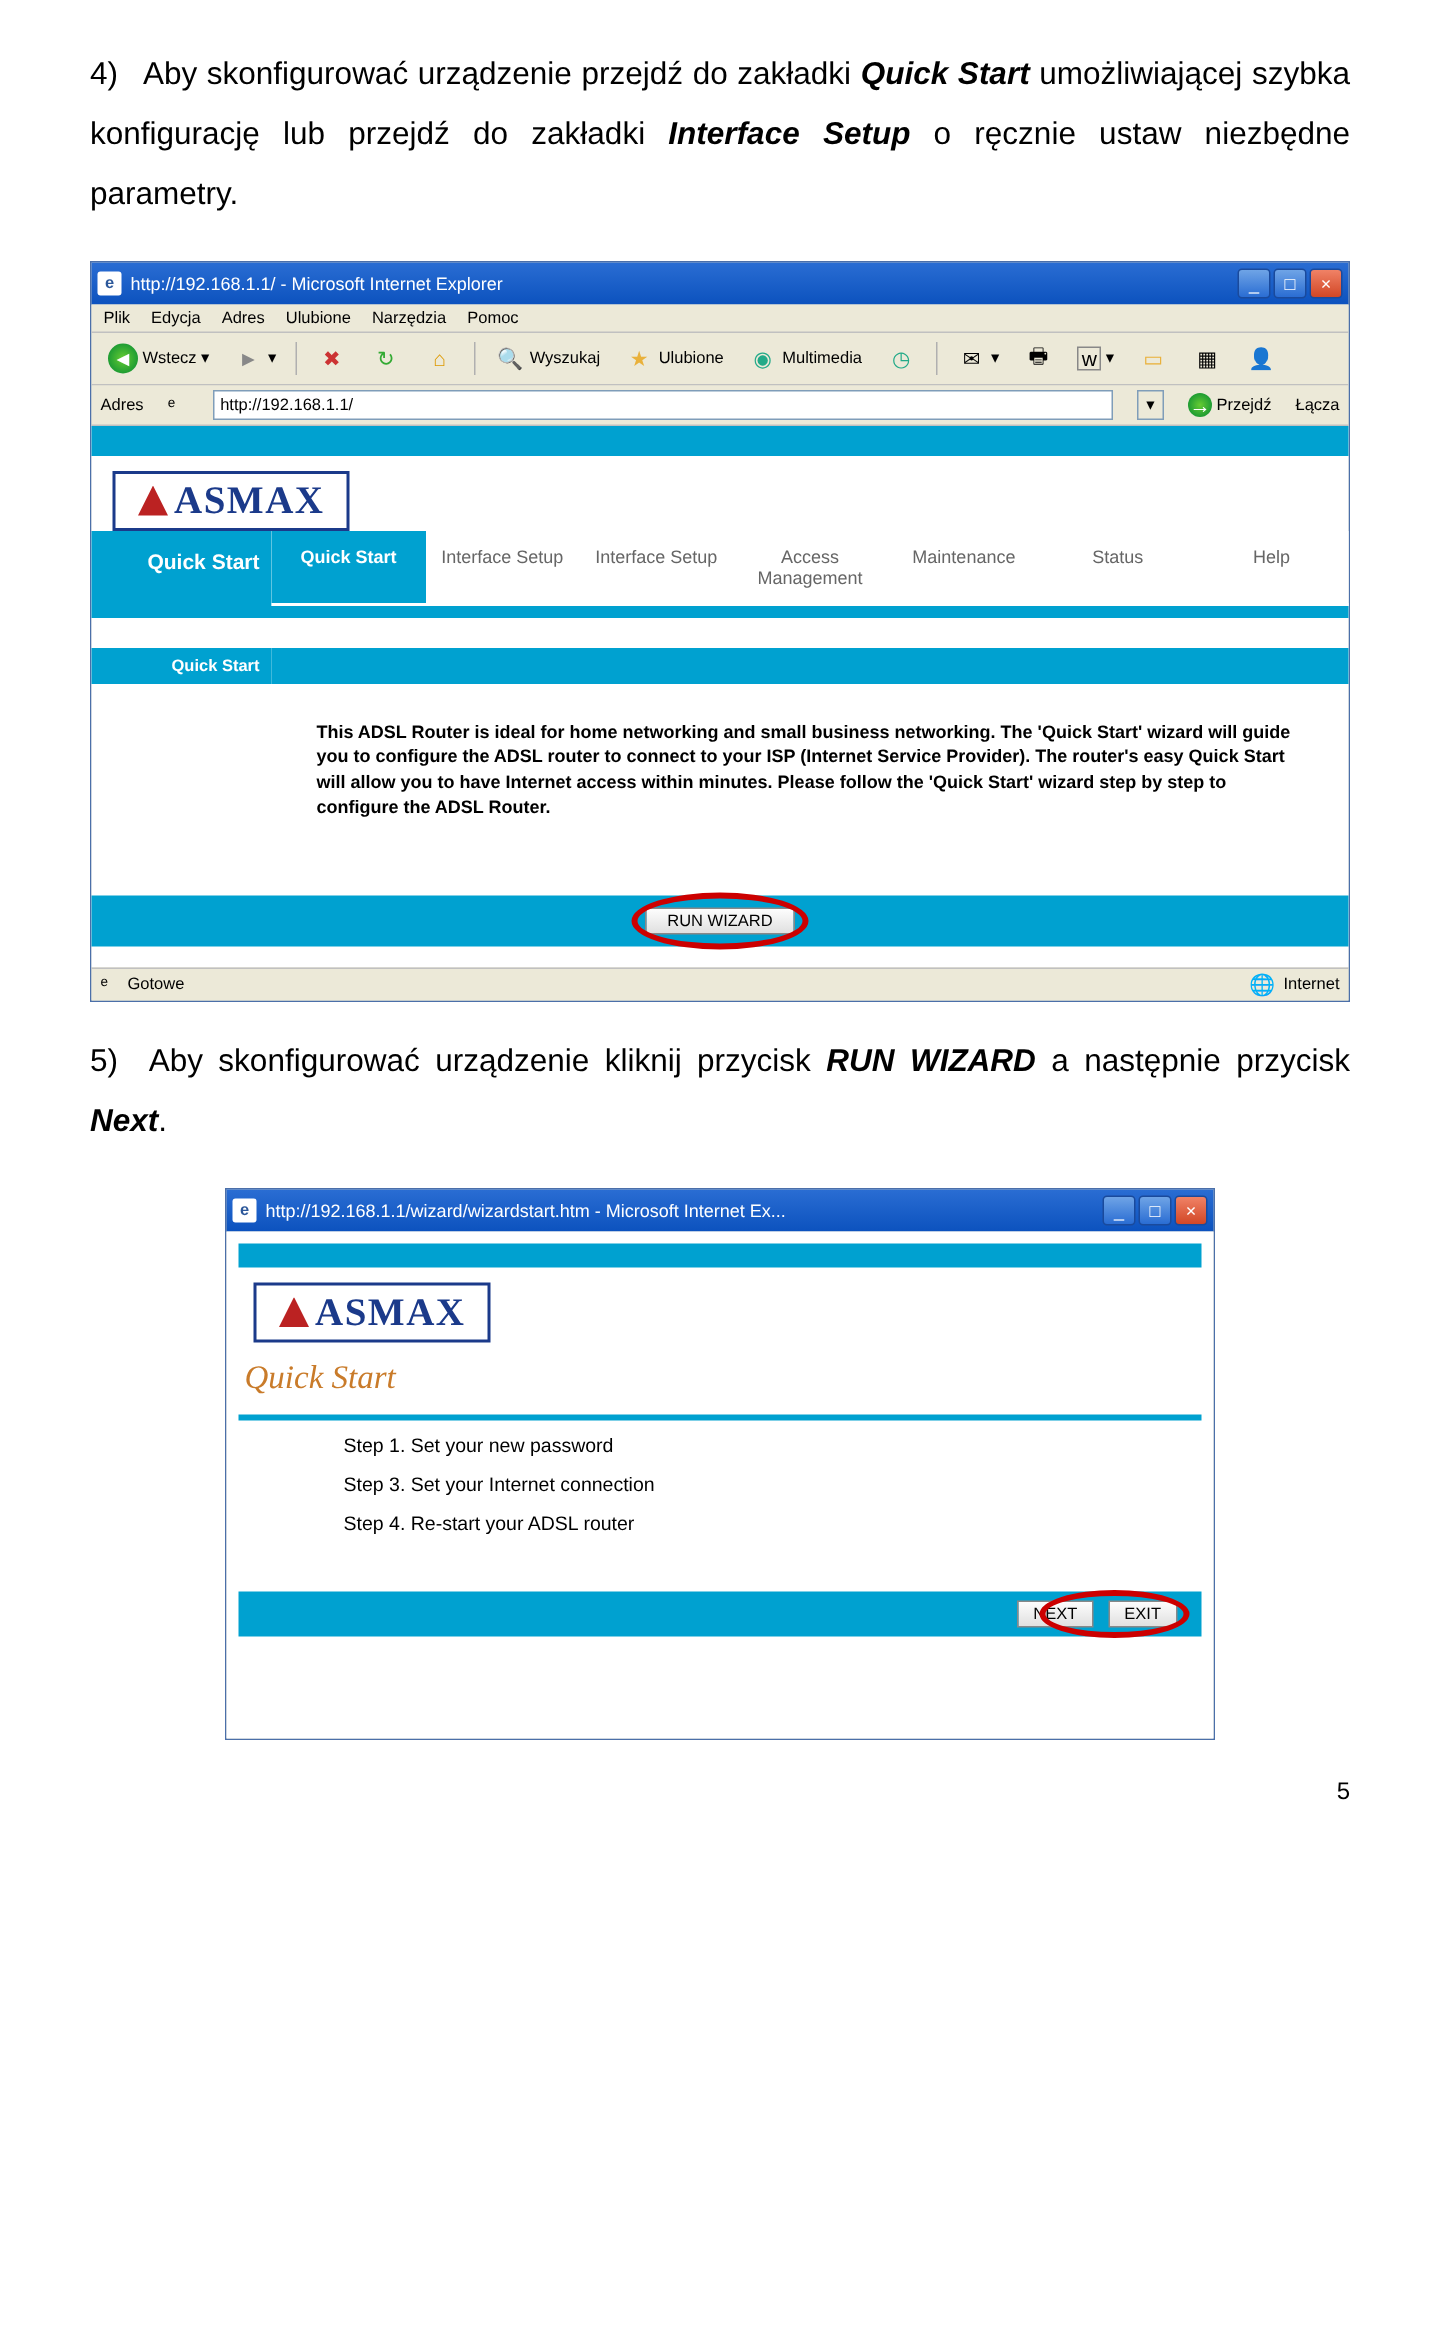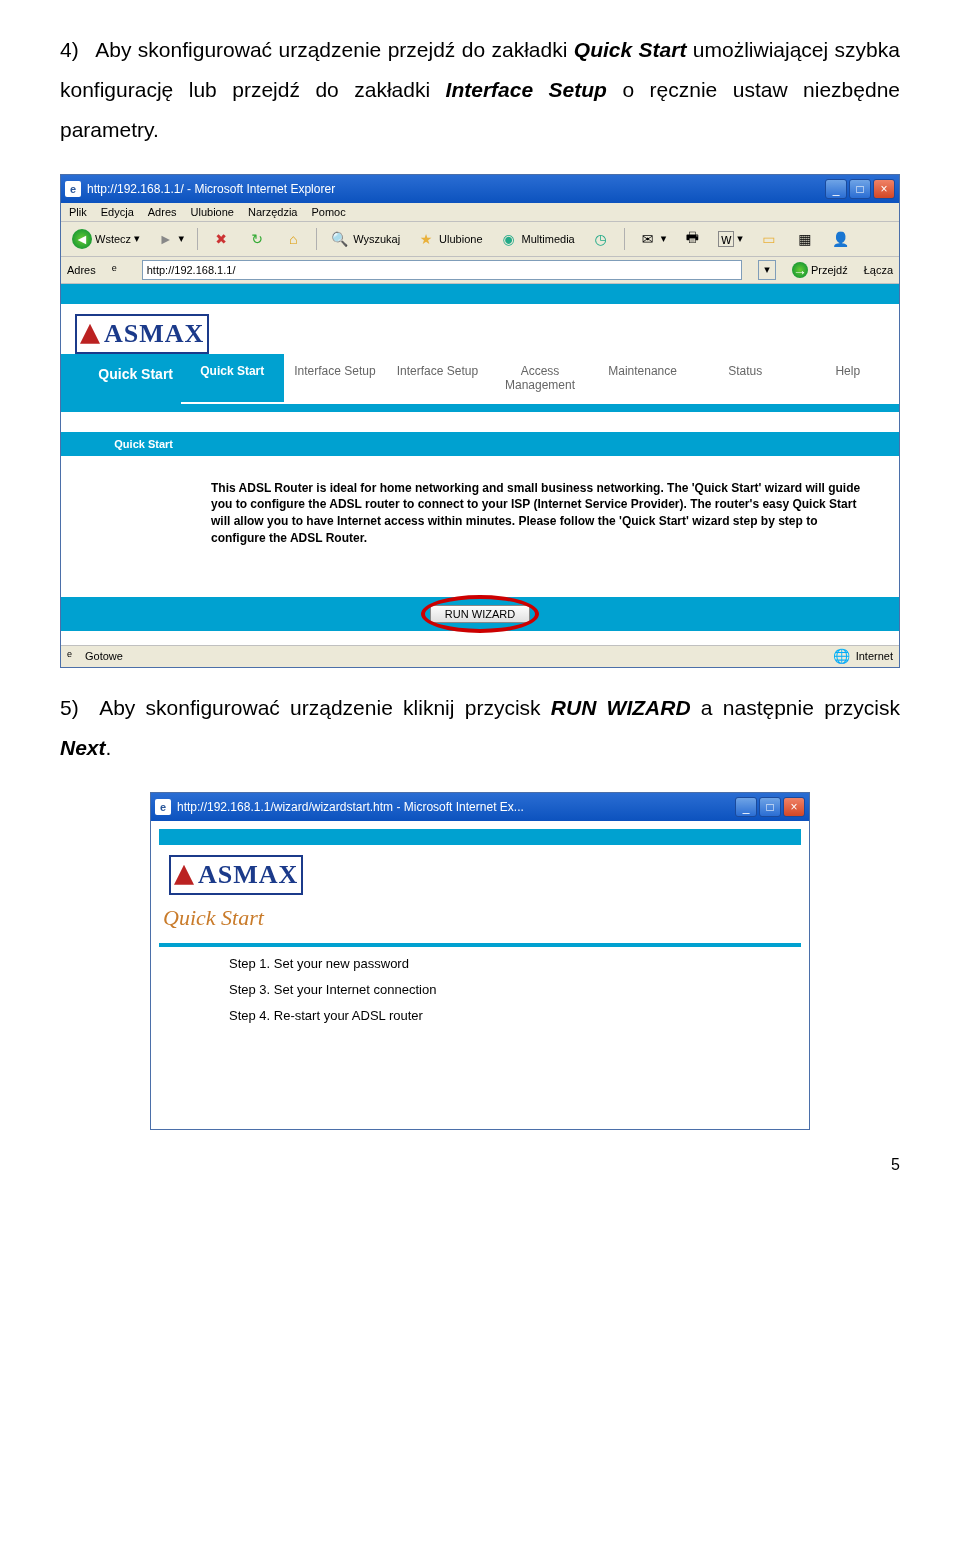--- a/index.html
+++ b/index.html
@@ -30,21 +30,21 @@
 .addrbar input{flex:1;height:20px;border:1px solid #7f9db9;padding:0 4px;font-size:11px;background:#fff}
 .addrdd{width:18px;height:20px;border:1px solid #7f9db9;background:#ece9d8;display:flex;align-items:center;justify-content:center}
 .gobtn{display:inline-flex;align-items:center;gap:3px}
 .statusbar{background:#ece9d8;border-top:1px solid #c0c0c0;display:flex;align-items:center;padding:2px 6px;height:22px}
 .statusbar .left{flex:1;display:flex;align-items:center;gap:4px}
 .statusbar .right{display:flex;align-items:center;gap:4px}
 
 
 .content{background:#fff;padding:0}
 .asmax-wrap{padding:10px 14px 0 14px}
-.asmax-logo{border:2px solid #1b3a8a;display:inline-block;padding:3px 3px;font-family:"Times New Roman",serif;font-weight:bold;font-size:26px;color:#1b3a8a;letter-spacing:1px}
+.asmax-logo{border:2px solid #1b3a8a;display:inline-block;padding:3px 15px;font-family:"Times New Roman",serif;font-weight:bold;font-size:26px;color:#1b3a8a;letter-spacing:1px}
 .asmax-logo::before{content:"";display:inline-block;width:20px;height:20px;background:#b22;margin-right:4px;vertical-align:-2px;clip-path:polygon(50% 0,100% 100%,0 100%)}
 .modem-lbl{text-align:right;font-size:12px;font-weight:bold;color:#333;padding:22px 16px 4px 0}
 .tabs{display:flex;background:#fff}
 .tab{flex:1;text-align:center;padding:10px 4px;font-size:12px;color:#666;border-bottom:2px solid #fff}
 .tab.active{background:#00a1d0;color:#fff;font-weight:bold}
 .sidelabel{background:#00a1d0;color:#fff;width:120px;padding:12px 8px;font-size:14px;font-weight:bold;text-align:right}
 .mainrow{display:flex}
 .bluerow{background:#00a1d0;height:20px}
 .subhdr{display:flex}
 .subhdr .lbl{background:#00a1d0;color:#fff;font-size:11px;font-weight:bold;width:120px;text-align:right;padding:6px 8px}
@@ -226,18 +226,23 @@
     <div class="asmax-logo">ASMAX</div>
    </div>
    <div class="qs-title">Quick Start</div>
    <div class="bluerow" style="height:4px"></div>
    <div class="steps">
     <div>Step 1. Set your new password</div>
     <div>Step 3. Set your Internet connection</div>
     <div>Step 4. Re-start your ADSL router</div>
    </div>
    <div style="height:28px"></div>
+   <div class="wiz-btnrow">
+    <button class="wizbtn">NEXT</button>
+    <button class="wizbtn">EXIT</button>
+    <span class="redcircle" style="right:8px;width:100px;height:32px"></span>
+   </div>
    <div style="height:60px"></div>
   </div>
  </div>
 </div>
 
 <div class="pagenum">5</div>
 
 </body></html>

